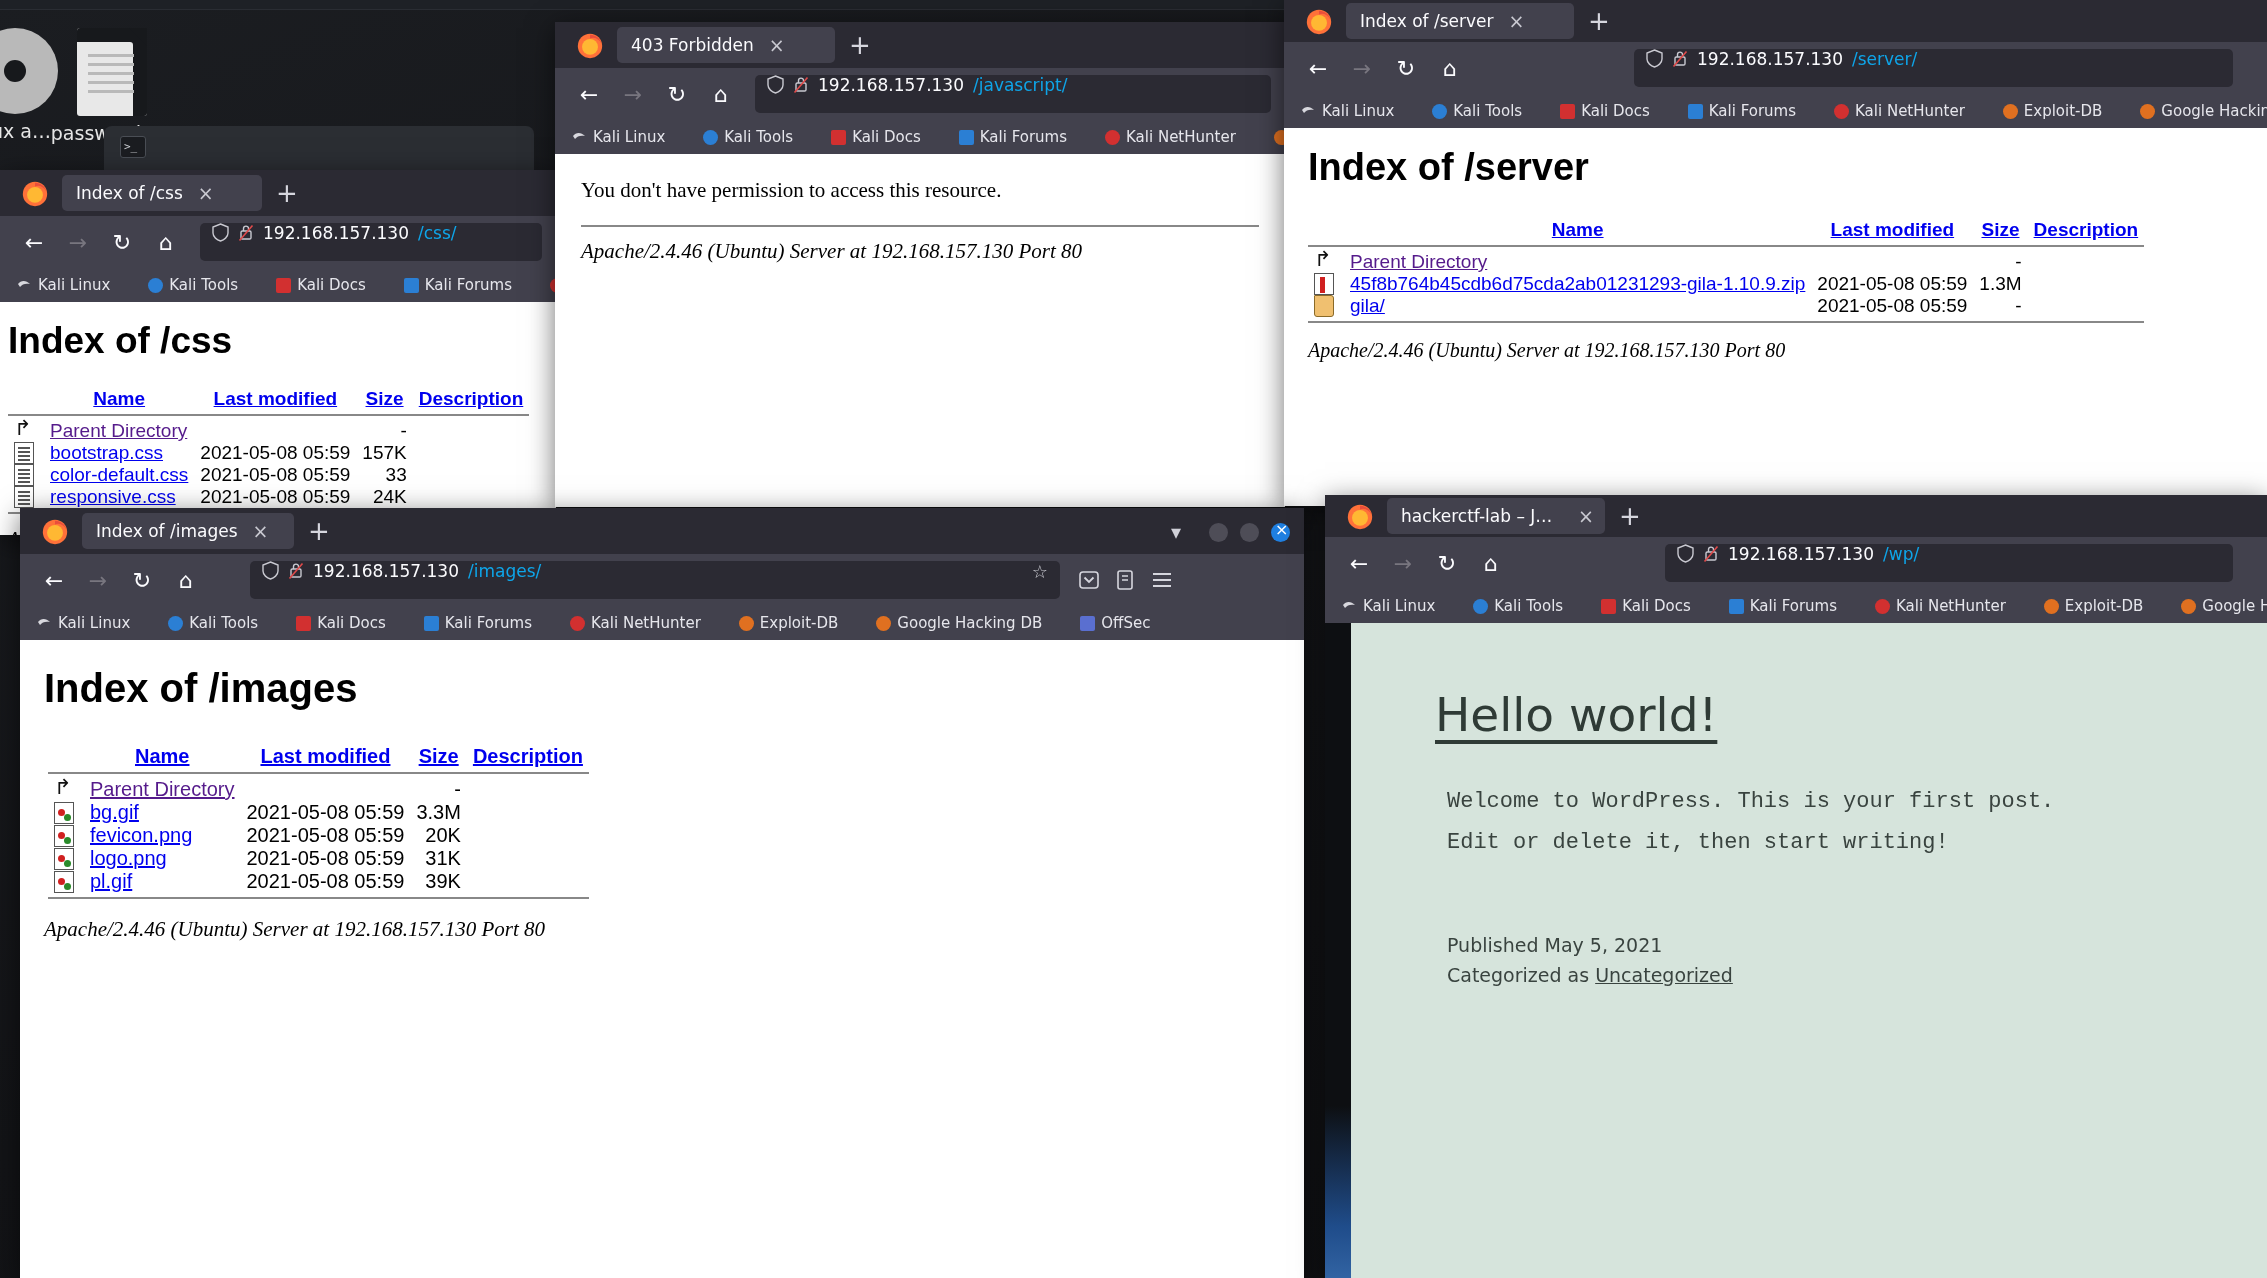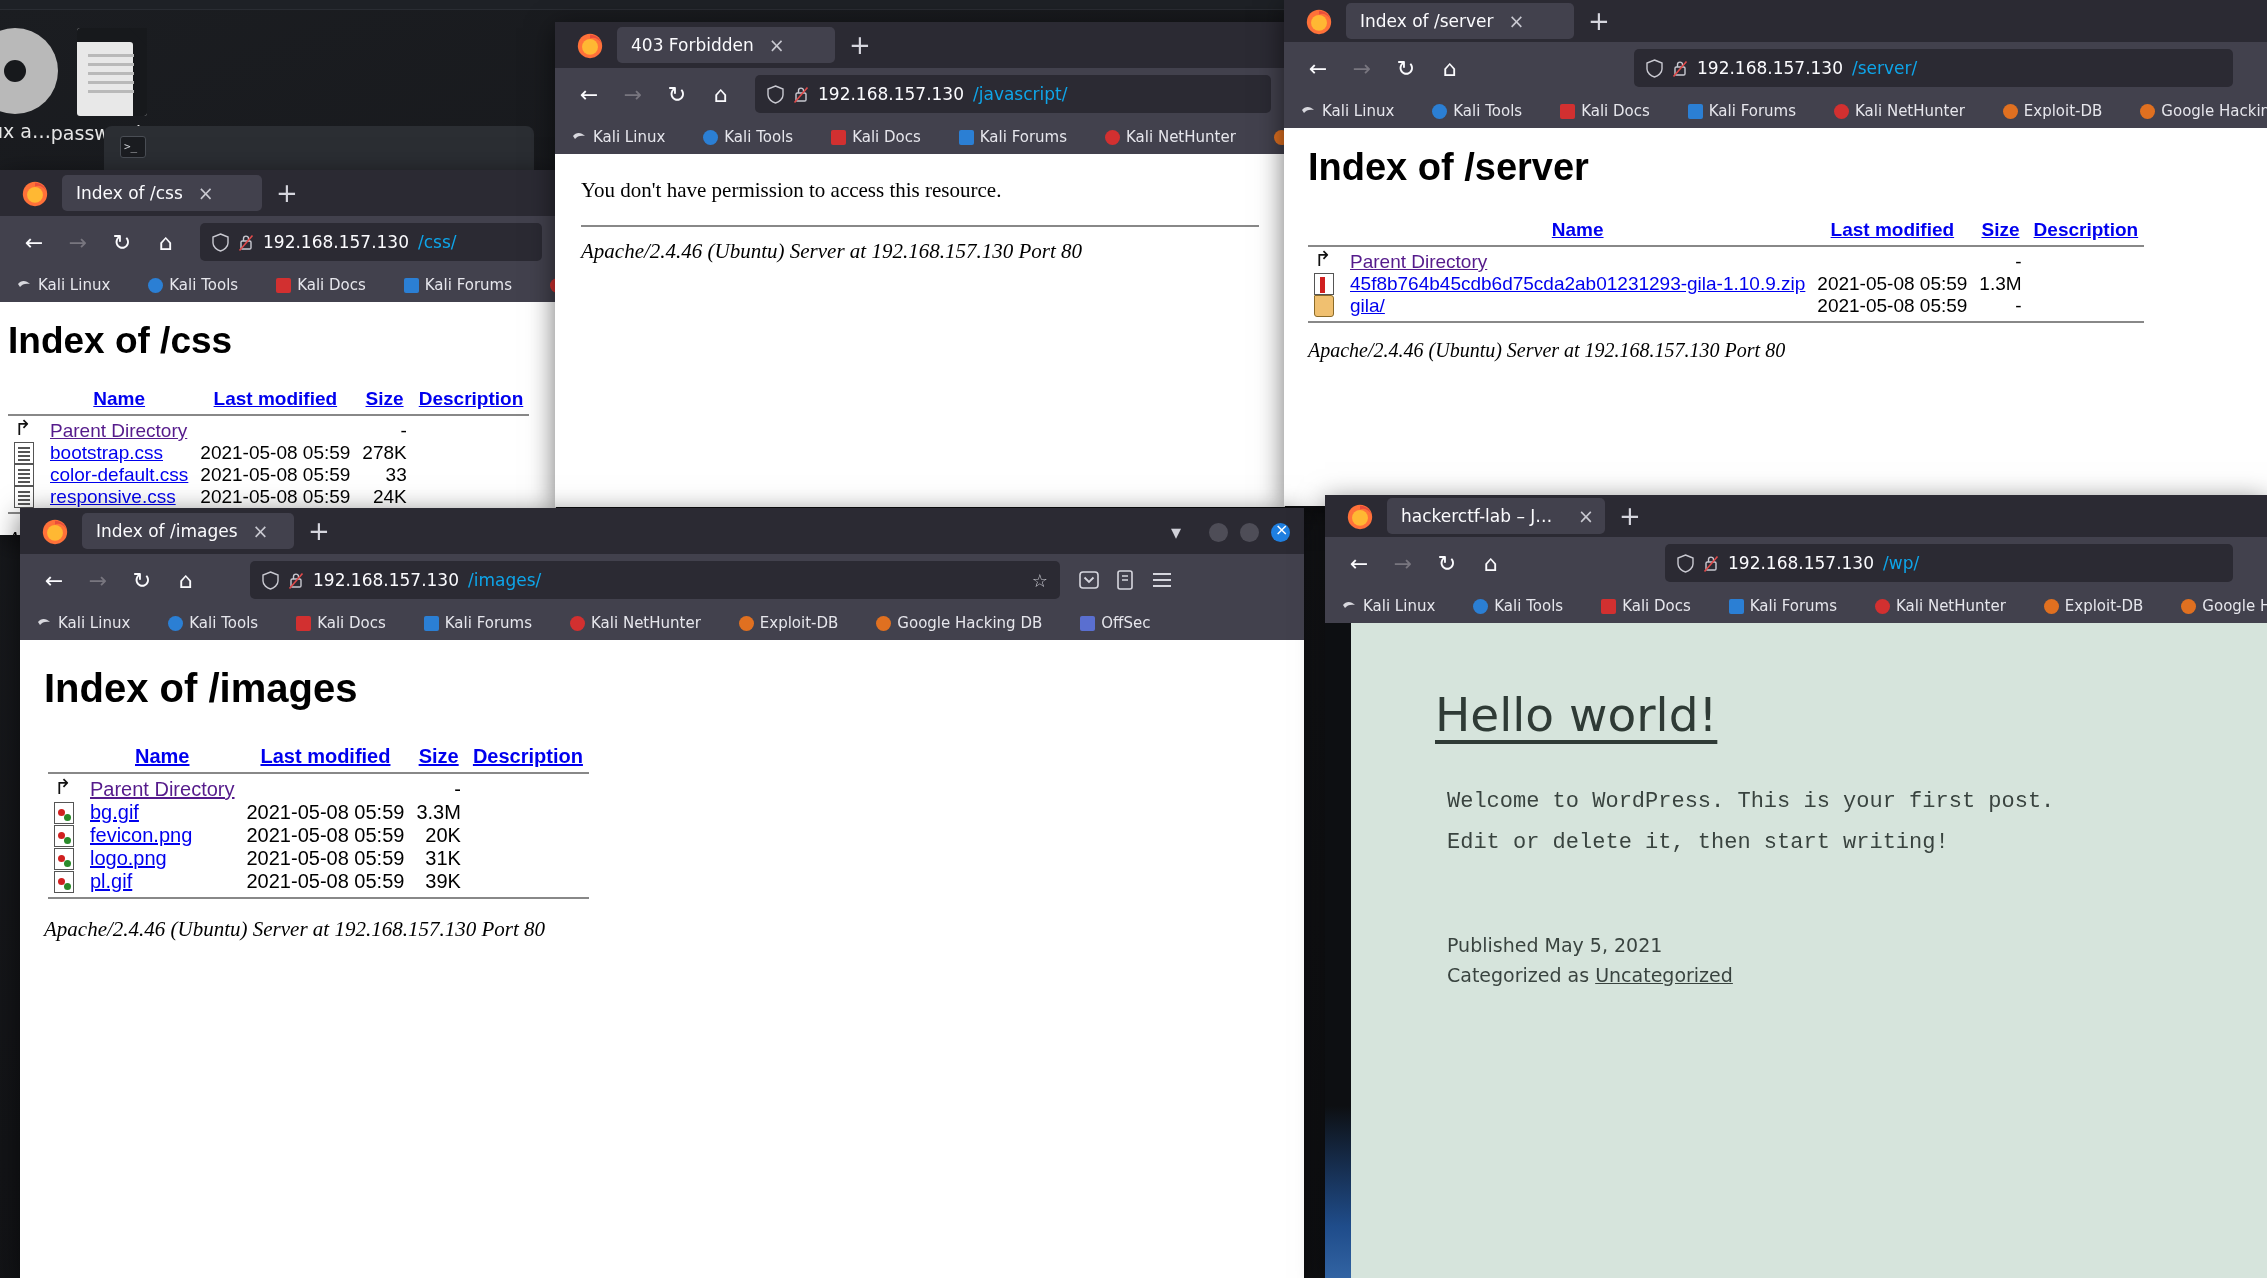--- a/index.html
+++ b/index.html
@@ -49,21 +49,21 @@
   .ff-winbtns .chev { color:#d0d0d8; font-size:20px; margin-right:16px; }
   .ff-winbtns .dot { width:19px;height:19px;border-radius:50%;background:#4e4d57; }
   .ff-winbtns .dot.close { background:#1f7fe0; position:relative; }
   .ff-winbtns .dot.close::after { content:"\00d7"; position:absolute; left:4px; top:-3px; color:#fff; font-size:16px; }
 
   .ff-navbar { height:52px; background:#42414d; display:flex; align-items:center; padding:0 14px; gap:4px; position:relative; }
   .ff-navbtn { width:40px;height:40px; display:flex; align-items:center; justify-content:center;
                color:#fbfbfe; font-size:22px; border-radius:5px; }
   .ff-navbtn.dim { color:#78767f; }
   .ff-urlbar { flex:1; height:38px; background:#2b2a33; border-radius:5px; margin-left:10px;
-               display:flex; align-items:center; padding:0 12px; gap:9px; color:#fbfbfe; font-size:17px; }
+               display:flex; align-items:flex-start; padding:0 12px; gap:9px; color:#fbfbfe; font-size:17px; }
   .ff-urlbar .host { color:#fbfbfe; }
   .ff-urlbar .path { color:#0ea5e9; }
   .ff-urlbar .spacer { flex:1; }
   .ff-urlbar .star { color:#c9c9d1; font-size:18px; }
   .ff-navright { display:flex; align-items:center; gap:14px; margin-left:14px; color:#d6d6de; font-size:19px; }
 
   .ff-bookmarks { height:34px; background:#42414d; display:flex; align-items:center; gap:24px; padding:0 10px;
                   color:#e6e6ec; font-size:15px; white-space:nowrap; overflow:hidden; }
   .bm { display:flex; align-items:center; gap:6px; padding:2px 7px; border-radius:4px; }
   .bm .bi { width:15px; height:15px; border-radius:2px; flex:0 0 auto; display:inline-block; }
@@ -248,21 +248,21 @@
           <td><span class="fico up"></span></td>
           <td><a class="visited" href="#">Parent Directory</a></td>
           <td></td>
           <td style="text-align:right">-</td>
           <td></td>
         </tr>
         <tr>
           <td><span class="fico file"></span></td>
           <td><a href="#">bootstrap.css</a></td>
           <td>2021-05-08 05:59</td>
-          <td style="text-align:right">278K</td>
+          <td style="text-align:right">157K</td>
           <td></td>
         </tr>
         <tr>
           <td><span class="fico file"></span></td>
           <td><a href="#">color-default.css</a></td>
           <td>2021-05-08 05:59</td>
           <td style="text-align:right">33</td>
           <td></td>
         </tr>
         <tr>

